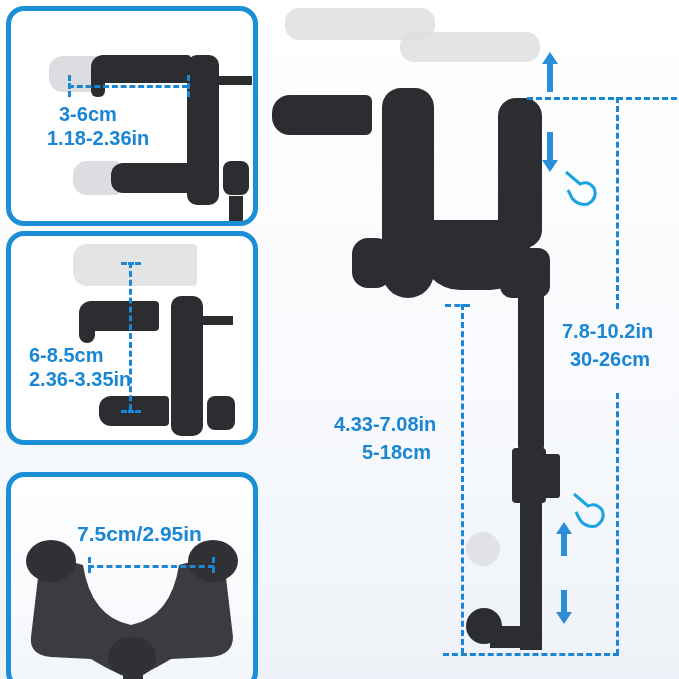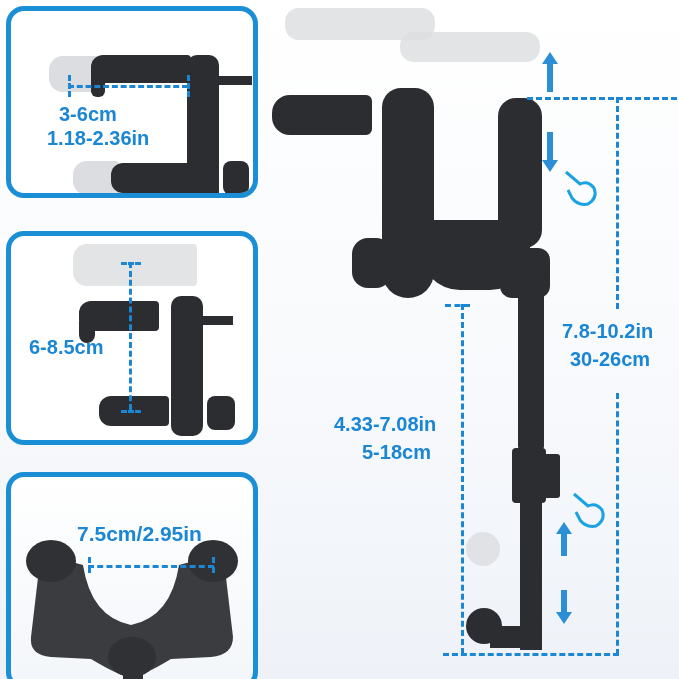--- a/index.html
+++ b/index.html
@@ -1,20 +1,20 @@
 <!DOCTYPE html>
 <html><head>
 <meta charset="utf-8">
 <style>
   html,body{margin:0;padding:0;}
   body{width:679px;height:679px;position:relative;overflow:hidden;
     background:linear-gradient(180deg,#ffffff 0%,#f7f9fc 60%,#eef2f8 100%);
     font-family:"Liberation Sans", sans-serif;}
   .panel{position:absolute;left:6px;width:252px;border:5px solid #1b8fd6;border-radius:18px;background:#fff;box-sizing:border-box;overflow:hidden;}
-  .p1{top:6px;height:192px;}
+  .p1{top:6px;height:220px;}
   .p2{top:231px;height:214px;}
   .p3{top:454px;height:218px;background:linear-gradient(180deg,#fff 0%,#f3f6fa 100%);margin-top:18px;}
   .lbl{position:absolute;color:#1a86d4;font-weight:bold;font-size:20px;line-height:23px;white-space:nowrap;}
   .dash-h{position:absolute;border-top:3px dashed #1a86d4;height:0;}
   .dash-v{position:absolute;border-left:3px dashed #1a86d4;width:0;}
   .dark{background:#2b2d30;}
   .ghost{background:#dcdde0;}
   .abs{position:absolute;}
   svg{position:absolute;overflow:visible;}
 </style>
@@ -42,21 +42,22 @@
   <div class="abs ghost" style="left:62px;top:8px;width:124px;height:42px;border-radius:14px 4px 4px 14px;opacity:.8;"></div>
   <div class="abs dark" style="left:68px;top:65px;width:80px;height:30px;border-radius:12px 4px 4px 12px;"></div>
   <div class="abs dark" style="left:68px;top:85px;width:16px;height:22px;border-radius:0 0 8px 8px;"></div>
   <div class="abs dark" style="left:160px;top:60px;width:32px;height:140px;border-radius:10px;"></div>
   <div class="abs dark" style="left:190px;top:80px;width:32px;height:9px;"></div>
   <div class="abs dark" style="left:88px;top:160px;width:70px;height:30px;border-radius:12px 4px 4px 12px;"></div>
   <div class="abs dark" style="left:196px;top:160px;width:28px;height:34px;border-radius:8px;"></div>
   <div class="dash-v" style="left:118px;top:26px;height:148px;"></div>
   <div class="dash-h" style="left:110px;top:26px;width:20px;"></div>
   <div class="dash-h" style="left:110px;top:174px;width:20px;"></div>
-  <div class="lbl" style="left:18px;top:100px;text-align:right;">6-8.5cm</div>
+  <div class="lbl" style="left:18px;top:108px;text-align:right;">6-8.5cm</div>
+  <div class="lbl" style="left:18px;top:132px;">2.36-3.35in</div>
 </div>
 
 <div class="panel p3">
   <svg width="242" height="208">
     <path d="M28 92 Q30 80 50 82 L72 88 Q80 140 120 148 Q160 140 168 88 L190 82 Q210 80 214 92 L222 160 Q222 178 200 180 L160 182 Q130 200 120 200 Q110 200 80 182 L40 180 Q18 178 20 160 Z" fill="#3a3c40"></path>
     <ellipse cx="40" cy="84" rx="25" ry="21" fill="#2f3134"></ellipse>
     <ellipse cx="202" cy="84" rx="25" ry="21" fill="#2f3134"></ellipse>
     <ellipse cx="121" cy="180" rx="24" ry="20" fill="#2f3134"></ellipse>
     <rect x="112" y="196" width="20" height="14" fill="#2f3134"></rect>
   </svg>

